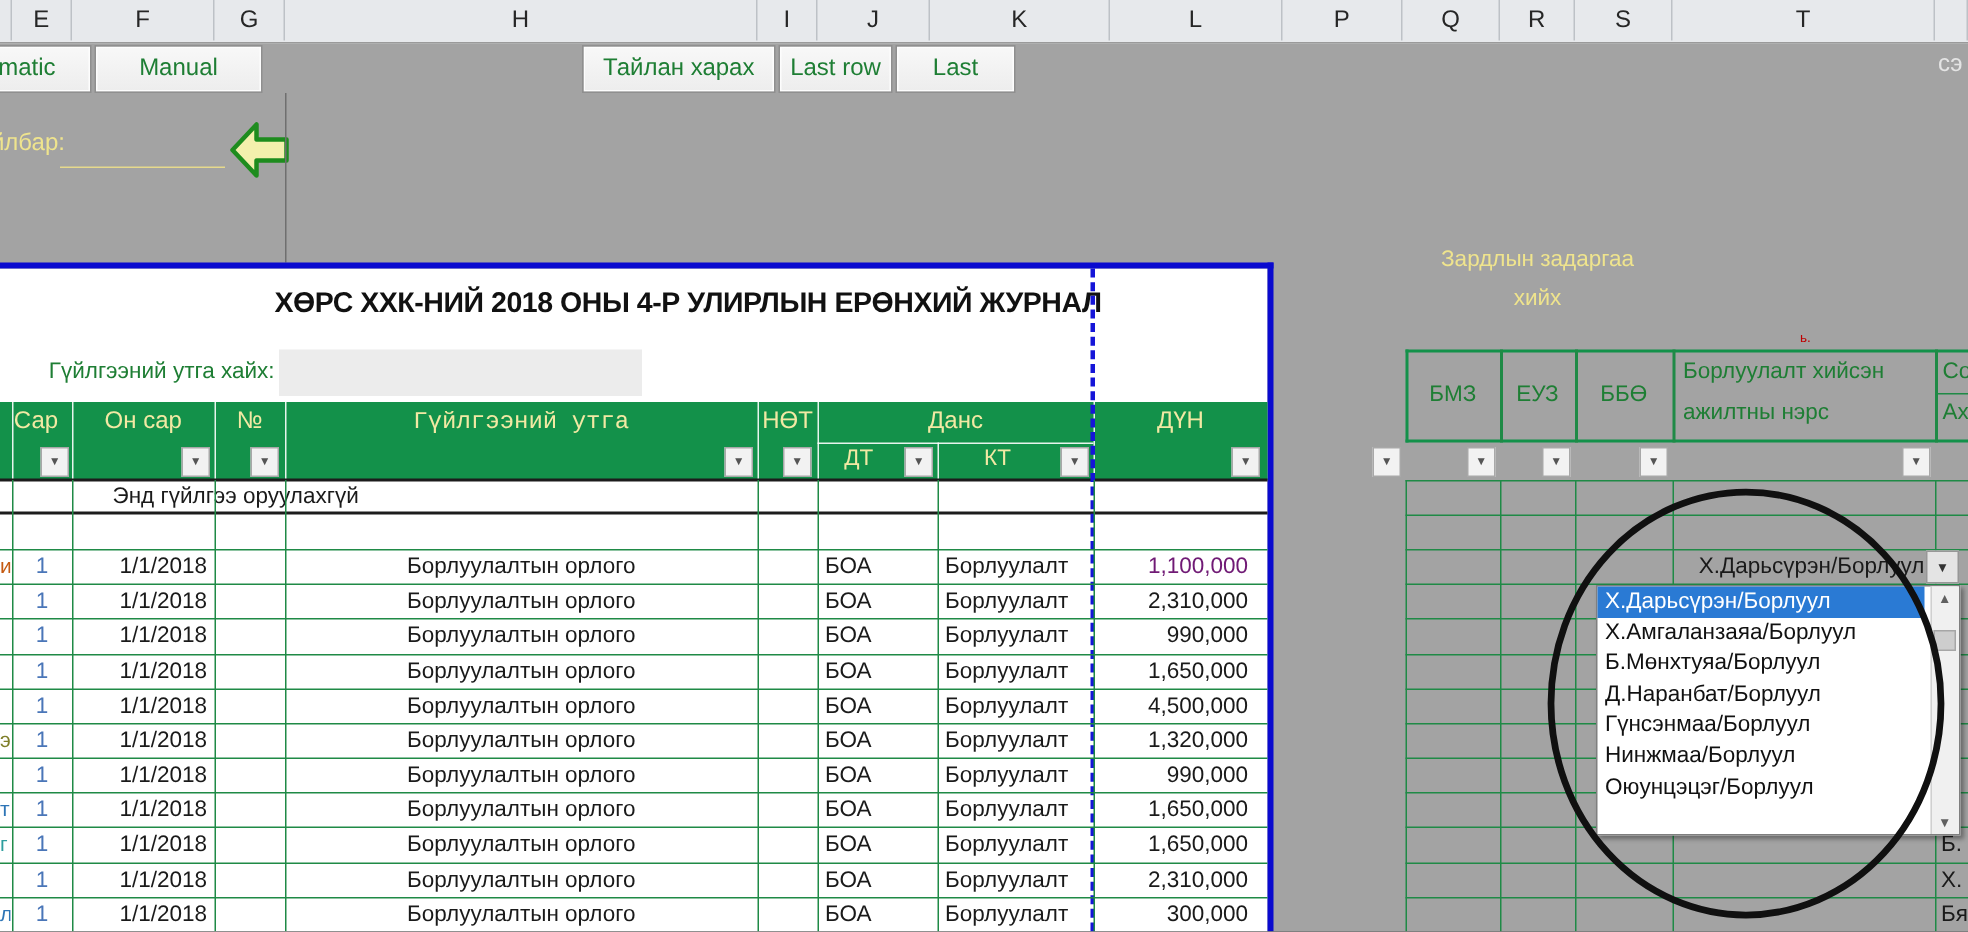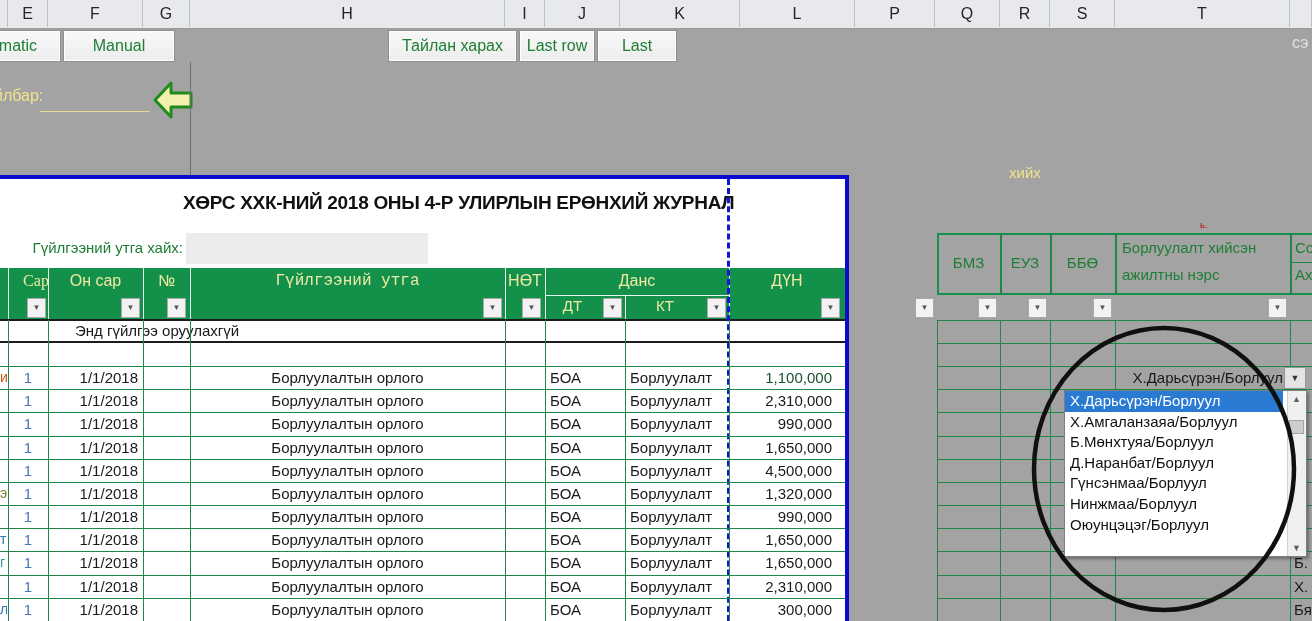--- a/index.html
+++ b/index.html
@@ -71,37 +71,38 @@
   <div class="abs" style="left:-24px;top:87px;width:64px;overflow:visible;color:#efe48d;font-size:16px;white-space:nowrap;">Тайлбар:</div>
   <div class="abs" style="left:40px;top:111px;width:110px;border-bottom:1px solid #e6d98c;"></div>
   <svg class="abs" style="left:152px;top:75px;" width="42" height="50" viewBox="0 0 42 50">
     <polygon points="3,25 19,8 19,18 39,18 39,32 19,32 19,42" fill="#f4f0ad" stroke="#1e8c1e" stroke-width="3" stroke-linejoin="round"></polygon>
   </svg>
 
   <div class="abs" style="left:190px;top:62px;width:1px;height:113px;background:#6f6f6f;"></div>
 
 
   <div class="abs yellownote" id="qsnote" style="left:935px;top:160px;width:180px;">
+      <div>Зардлын задаргаа</div>
       <div>хийх</div>
     </div>
 
   <div class="abs" style="left:1292px;top:34px;font-size:16px;color:rgba(255,255,255,.7);">сэ</div>
   <div class="abs" style="left:1200px;top:220px;font-size:9px;color:#c00000;">ь.</div>
 
   <div class="abs whitebg" style="left:0;top:179px;width:845px;height:442px;"></div>
   <div class="abs" style="left:0;top:175px;width:849px;height:4px;background:#0a0acf;"></div>
   <div class="abs" style="left:845px;top:175px;width:4px;height:446px;background:#0a0acf;"></div>
 
   <div class="abs" style="left:183px;top:192px;font-size:19px;font-weight:700;color:#111;letter-spacing:-0.3px;white-space:nowrap;">ХӨРС ХХК-НИЙ 2018 ОНЫ 4-Р УЛИРЛЫН ЕРӨНХИЙ ЖУРНАЛ</div>
 
   <div class="abs minitxt" style="left:15px;top:239px;width:168px;text-align:right;white-space:nowrap;">Гүйлгээний утга хайх:</div>
   <div class="abs" style="left:186px;top:233px;width:242px;height:31px;background:#ececec;"></div>
 
   <div class="abs greenhead" style="left:0;top:268px;width:845px;height:52px;"></div>
-  <div class="headlbl" style="left:16px;top:272px;width:40px;font-family:Liberation Serif, serif;">Сар</div>
+  <div class="headlbl" style="left:4px;top:272px;width:40px;">Сар</div>
   <div class="headlbl" style="left:48px;top:272px;width:95px;">Он сар</div>
   <div class="headlbl" style="left:143px;top:272px;width:47px;">№</div>
   <div class="headlbl" style="left:190px;top:272px;width:315px;font-family:Liberation Mono, monospace;">Гүйлгээний утга</div>
   <div class="headlbl" style="left:505px;top:272px;width:40px;">НӨТ</div>
   <div class="headlbl" style="left:545px;top:272px;width:184px;">Данс</div>
   <div class="headlbl" style="left:729px;top:272px;width:116px;">ДҮН</div>
   <div class="headlbl" style="left:545px;top:297px;width:55px;font-size:15px;">ДТ</div>
   <div class="headlbl" style="left:625px;top:297px;width:80px;font-size:15px;">КТ</div>
 
   <div class="hsep" style="left:8px;top:268px;width:1px;height:52px;"></div>
@@ -154,21 +155,21 @@
       <div style="left: 545px; top: 320px; width: 1px; height: 301px; background: rgb(31, 138, 70); position: absolute;"></div>
       <div style="left: 625px; top: 320px; width: 1px; height: 301px; background: rgb(31, 138, 70); position: absolute;"></div>
       <div style="left: 729px; top: 320px; width: 1px; height: 301px; background: rgb(31, 138, 70); position: absolute;"></div>
       <div style="top: 366px; height: 23px; line-height: 23px; font-size: 15px; color: rgb(74, 118, 184); white-space: nowrap; overflow: hidden; left: 8px; width: 40px; text-align: center; position: absolute; pointer-events: auto;">1</div>
       <div style="top: 366px; height: 23px; line-height: 23px; font-size: 15px; color: rgb(26, 26, 26); white-space: nowrap; overflow: hidden; left: 48px; width: 90px; text-align: right; position: absolute; pointer-events: auto;">1/1/2018</div>
       <div style="top: 366px; height: 23px; line-height: 23px; font-size: 15px; color: rgb(26, 26, 26); white-space: nowrap; overflow: hidden; left: 143px; width: 47px; text-align: center; position: absolute; pointer-events: auto;"></div>
       <div style="top: 366px; height: 23px; line-height: 23px; font-size: 15px; color: rgb(26, 26, 26); white-space: nowrap; overflow: hidden; left: 190px; width: 315px; text-align: center; position: absolute; pointer-events: auto;">Борлуулалтын орлого</div>
       <div style="top: 366px; height: 23px; line-height: 23px; font-size: 15px; color: rgb(26, 26, 26); white-space: nowrap; overflow: hidden; left: 505px; width: 40px; text-align: center; position: absolute; pointer-events: auto;"></div>
       <div style="top: 366px; height: 23px; line-height: 23px; font-size: 15px; color: rgb(26, 26, 26); white-space: nowrap; overflow: hidden; left: 550px; width: 72px; text-align: left; position: absolute; pointer-events: auto;">БОА</div>
       <div style="top: 366px; height: 23px; line-height: 23px; font-size: 15px; color: rgb(26, 26, 26); white-space: nowrap; overflow: hidden; left: 630px; width: 95px; text-align: left; position: absolute; pointer-events: auto;">Борлуулалт</div>
-      <div style="top: 366px; height: 23px; line-height: 23px; font-size: 15px; color: #14532d; white-space: nowrap; overflow: hidden; left: 729px; width: 103px; text-align: right; position: absolute; pointer-events: auto;">1,100,000</div>
+      <div style="top: 366px; height: 23px; line-height: 23px; font-size: 15px; color: #701a75; white-space: nowrap; overflow: hidden; left: 729px; width: 103px; text-align: right; position: absolute; pointer-events: auto;">1,100,000</div>
       <div style="top: 389px; height: 23px; line-height: 23px; font-size: 15px; color: rgb(74, 118, 184); white-space: nowrap; overflow: hidden; left: 8px; width: 40px; text-align: center; position: absolute; pointer-events: auto;">1</div>
       <div style="top: 389px; height: 23px; line-height: 23px; font-size: 15px; color: rgb(26, 26, 26); white-space: nowrap; overflow: hidden; left: 48px; width: 90px; text-align: right; position: absolute; pointer-events: auto;">1/1/2018</div>
       <div style="top: 389px; height: 23px; line-height: 23px; font-size: 15px; color: rgb(26, 26, 26); white-space: nowrap; overflow: hidden; left: 143px; width: 47px; text-align: center; position: absolute; pointer-events: auto;"></div>
       <div style="top: 389px; height: 23px; line-height: 23px; font-size: 15px; color: rgb(26, 26, 26); white-space: nowrap; overflow: hidden; left: 190px; width: 315px; text-align: center; position: absolute; pointer-events: auto;">Борлуулалтын орлого</div>
       <div style="top: 389px; height: 23px; line-height: 23px; font-size: 15px; color: rgb(26, 26, 26); white-space: nowrap; overflow: hidden; left: 505px; width: 40px; text-align: center; position: absolute; pointer-events: auto;"></div>
       <div style="top: 389px; height: 23px; line-height: 23px; font-size: 15px; color: rgb(26, 26, 26); white-space: nowrap; overflow: hidden; left: 550px; width: 72px; text-align: left; position: absolute; pointer-events: auto;">БОА</div>
       <div style="top: 389px; height: 23px; line-height: 23px; font-size: 15px; color: rgb(26, 26, 26); white-space: nowrap; overflow: hidden; left: 630px; width: 95px; text-align: left; position: absolute; pointer-events: auto;">Борлуулалт</div>
       <div style="top: 389px; height: 23px; line-height: 23px; font-size: 15px; color: rgb(26, 26, 26); white-space: nowrap; overflow: hidden; left: 729px; width: 103px; text-align: right; position: absolute; pointer-events: auto;">2,310,000</div>
       <div style="top: 412px; height: 23px; line-height: 23px; font-size: 15px; color: rgb(74, 118, 184); white-space: nowrap; overflow: hidden; left: 8px; width: 40px; text-align: center; position: absolute; pointer-events: auto;">1</div>
       <div style="top: 412px; height: 23px; line-height: 23px; font-size: 15px; color: rgb(26, 26, 26); white-space: nowrap; overflow: hidden; left: 48px; width: 90px; text-align: right; position: absolute; pointer-events: auto;">1/1/2018</div>

